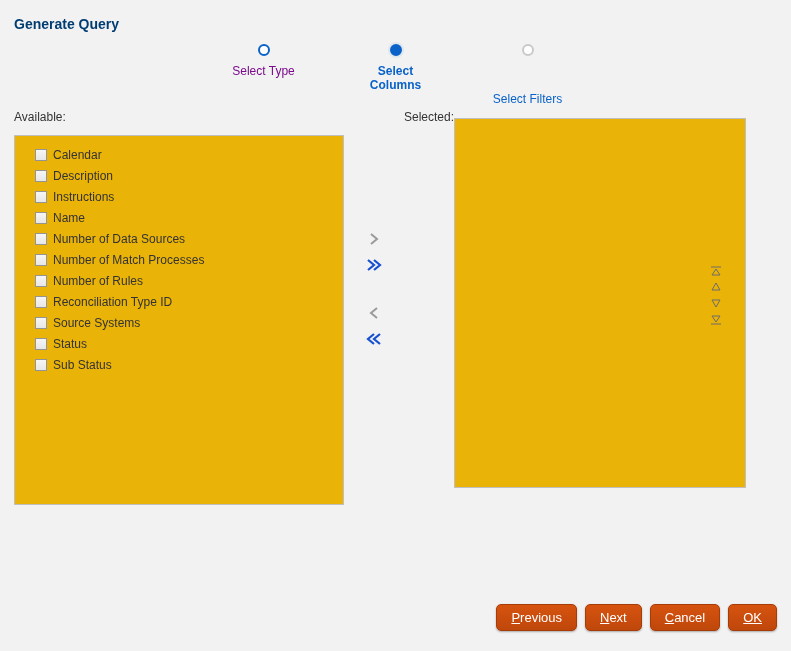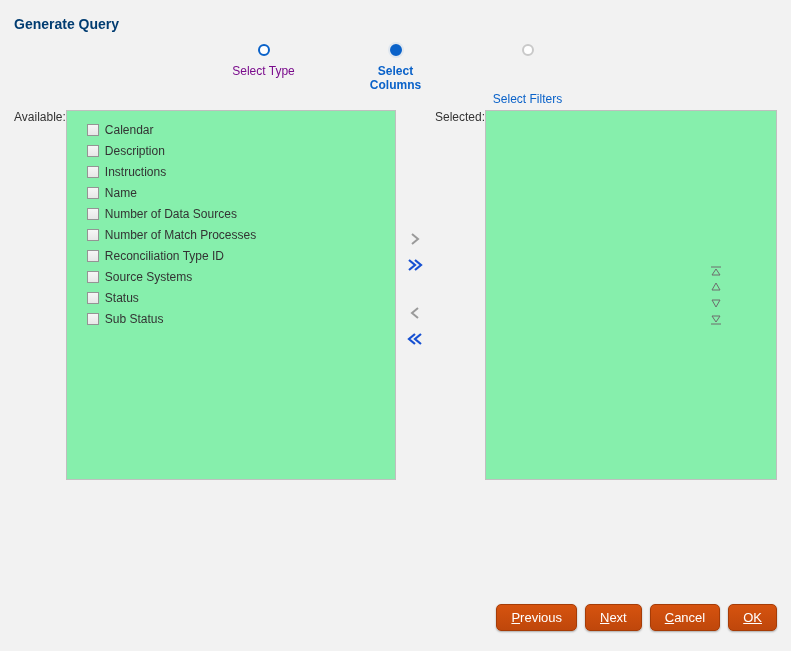--- a/index.html
+++ b/index.html
@@ -68,29 +68,30 @@
     padding: 4px 14px 0 14px;
     align-items: flex-start;
   }
   .col-label {
     color: #333;
     font-size: 12px;
     margin-bottom: 3px;
   }
   .left-col {
     display: flex;
-    flex-direction: row;
+    flex-direction: column;
   }
   .listbox {
-    background: #86efac;
+    background: #eab308;
     border: 1px solid #bfbfbf;
     width: 330px;
     height: 370px;
     padding: 8px 0 0 0;
     overflow: auto;
+    margin-top: 8px;
   }
   .list-item {
     display: flex;
     align-items: center;
     padding: 2px 6px 2px 20px;
     height: 21px;
     cursor: pointer;
   }
   .chk {
     width: 12px;
@@ -213,20 +214,24 @@
         <div class="list-item">
           <span class="chk"></span>
           <span class="item-label">Number of Data Sources</span>
         </div>
         <div class="list-item">
           <span class="chk"></span>
           <span class="item-label">Number of Match Processes</span>
         </div>
         <div class="list-item">
           <span class="chk"></span>
+          <span class="item-label">Number of Rules</span>
+        </div>
+        <div class="list-item">
+          <span class="chk"></span>
           <span class="item-label">Reconciliation Type ID</span>
         </div>
         <div class="list-item">
           <span class="chk"></span>
           <span class="item-label">Source Systems</span>
         </div>
         <div class="list-item">
           <span class="chk"></span>
           <span class="item-label">Status</span>
         </div>

